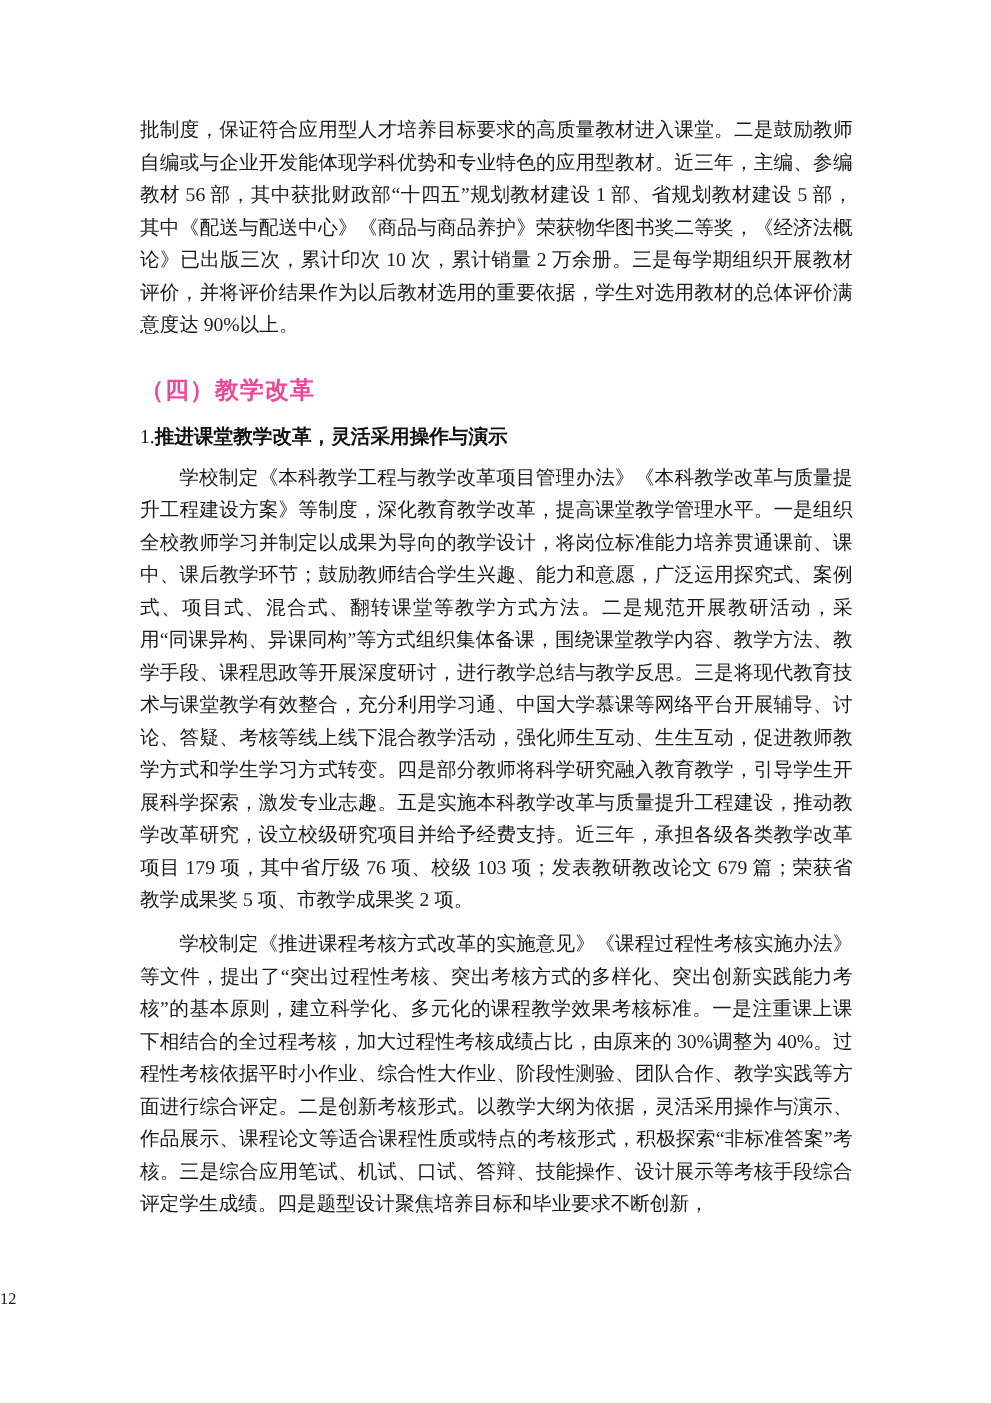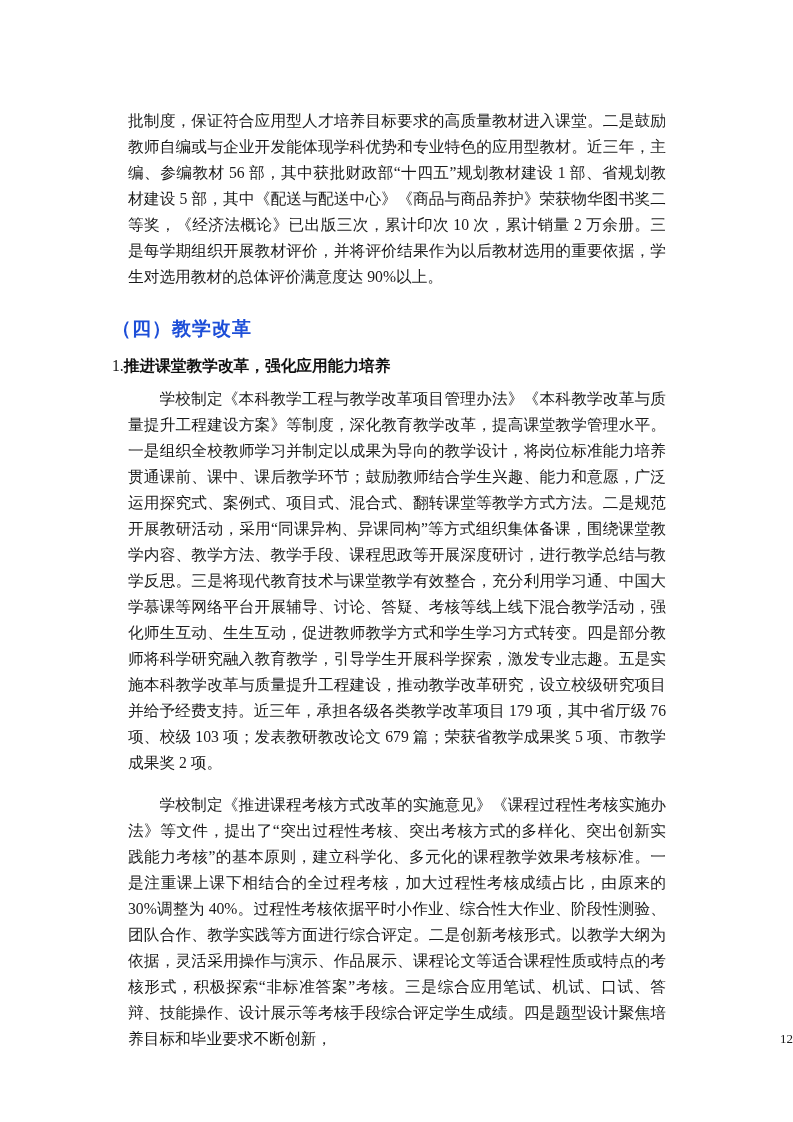--- a/index.html
+++ b/index.html
@@ -16,40 +16,40 @@
     font-family: "Liberation Serif", "DejaVu Serif", serif;
     color: #1a1a1a;
   }
   .page-body {
     position: absolute;
     left: 112px;
     top: 92px;
     width: 570px;
   }
   .para {
-    margin: 16px;
+    margin: 0;
     font-size: 15.7px;
     line-height: 26px;
     text-align: justify;
     font-family: "Liberation Serif", "DejaVu Serif", serif;
     color: #1a1a1a;
   }
   .para.indent {
     text-indent: 2em;
   }
   .para.mt {
     margin-top: 9px;
   }
   .section-heading {
     margin: 26px 0 0 0;
     font-family: "Liberation Sans", "DejaVu Sans", sans-serif;
     font-weight: 700;
     font-size: 19px;
     line-height: 25px;
-    color: #1d4ed8;
+    color: #ec4899;
     letter-spacing: 1px;
   }
   .sub-heading {
     margin: 13px 0 0 0;
     font-size: 15.7px;
     line-height: 23px;
     font-weight: 700;
     font-family: "Liberation Sans", "DejaVu Sans", sans-serif;
     color: #111111;
   }
@@ -58,38 +58,38 @@
   }
   .sub-num {
     font-family: "Liberation Serif", "DejaVu Serif", serif;
     font-weight: 400;
   }
   .page-number {
     position: absolute;
     bottom: 76px;
     left: 0;
     width: 100%;
-    text-align: right;
+    text-align: left;
     font-size: 13px;
     line-height: 14px;
     font-family: "Liberation Serif", "DejaVu Serif", serif;
     color: #1a1a1a;
   }
 </style>
 </head>
 <body>
 
 <div class="page">
   <div class="page-body">
 
     <p class="para">批制度，保证符合应用型人才培养目标要求的高质量教材进入课堂。二是鼓励教师自编或与企业开发能体现学科优势和专业特色的应用型教材。近三年，主编、参编教材 56 部，其中获批财政部“十四五”规划教材建设 1 部、省规划教材建设 5 部，其中《配送与配送中心》《商品与商品养护》荣获物华图书奖二等奖，《经济法概论》已出版三次，累计印次 10 次，累计销量 2 万余册。三是每学期组织开展教材评价，并将评价结果作为以后教材选用的重要依据，学生对选用教材的总体评价满意度达 90%以上。</p>
 
     <h2 class="section-heading">（四）教学改革</h2>
 
-    <h3 class="sub-heading"><span class="sub-num">1.</span><span>推进课堂教学改革，强化应用能力培养</span></h3>
+    <h3 class="sub-heading"><span class="sub-num">1.</span><span>推进课堂教学改革，灵活采用操作与演示</span></h3>
 
     <p class="para indent mt">学校制定《本科教学工程与教学改革项目管理办法》《本科教学改革与质量提升工程建设方案》等制度，深化教育教学改革，提高课堂教学管理水平。一是组织全校教师学习并制定以成果为导向的教学设计，将岗位标准能力培养贯通课前、课中、课后教学环节；鼓励教师结合学生兴趣、能力和意愿，广泛运用探究式、案例式、项目式、混合式、翻转课堂等教学方式方法。二是规范开展教研活动，采用“同课异构、异课同构”等方式组织集体备课，围绕课堂教学内容、教学方法、教学手段、课程思政等开展深度研讨，进行教学总结与教学反思。三是将现代教育技术与课堂教学有效整合，充分利用学习通、中国大学慕课等网络平台开展辅导、讨论、答疑、考核等线上线下混合教学活动，强化师生互动、生生互动，促进教师教学方式和学生学习方式转变。四是部分教师将科学研究融入教育教学，引导学生开展科学探索，激发专业志趣。五是实施本科教学改革与质量提升工程建设，推动教学改革研究，设立校级研究项目并给予经费支持。近三年，承担各级各类教学改革项目 179 项，其中省厅级 76 项、校级 103 项；发表教研教改论文 679 篇；荣获省教学成果奖 5 项、市教学成果奖 2 项。</p>
 
 
     <p class="para indent mt">学校制定《推进课程考核方式改革的实施意见》《课程过程性考核实施办法》等文件，提出了“突出过程性考核、突出考核方式的多样化、突出创新实践能力考核”的基本原则，建立科学化、多元化的课程教学效果考核标准。一是注重课上课下相结合的全过程考核，加大过程性考核成绩占比，由原来的 30%调整为 40%。过程性考核依据平时小作业、综合性大作业、阶段性测验、团队合作、教学实践等方面进行综合评定。二是创新考核形式。以教学大纲为依据，灵活采用操作与演示、作品展示、课程论文等适合课程性质或特点的考核形式，积极探索“非标准答案”考核。三是综合应用笔试、机试、口试、答辩、技能操作、设计展示等考核手段综合评定学生成绩。四是题型设计聚焦培养目标和毕业要求不断创新，</p>
 
   </div>
 
   <div class="page-number">12</div>
 </div>

